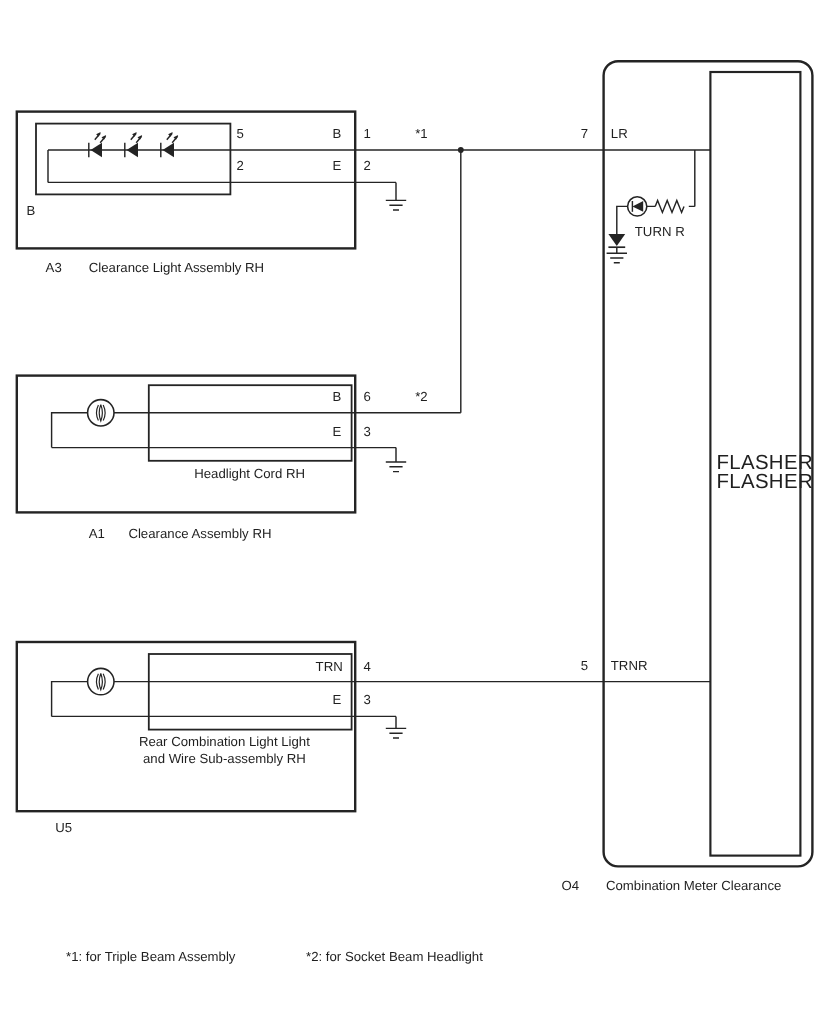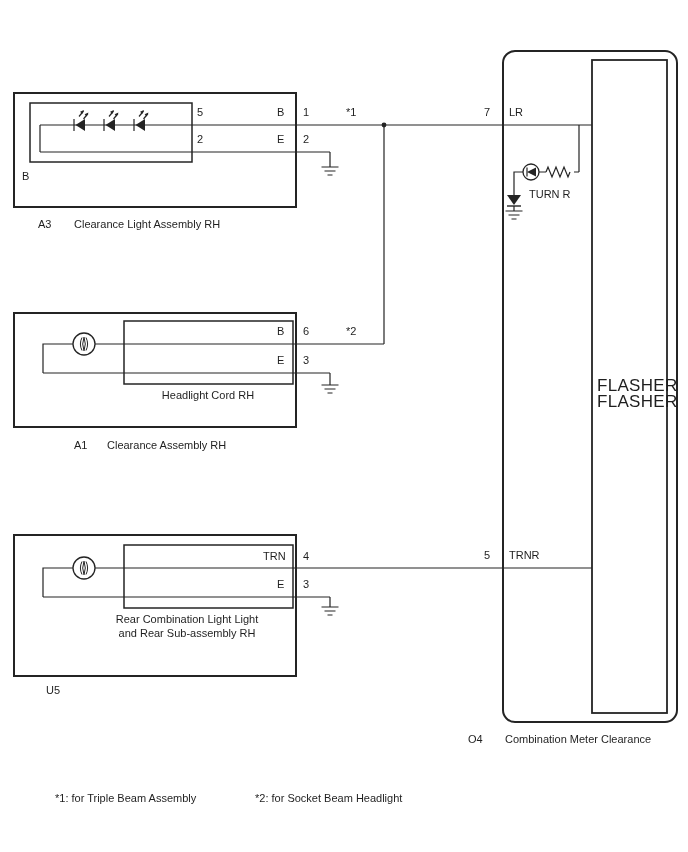--- a/index.html
+++ b/index.html
@@ -115,21 +115,21 @@
   <div class="lbl" style="left:346px;top:325px">*2</div>
   <div class="lbl ctr" style="left:208px;top:389px">Headlight Cord RH</div>
   <div class="lbl" style="left:74px;top:439px">A1</div>
   <div class="lbl" style="left:107px;top:439px">Clearance Assembly RH</div>
 
   <div class="lbl" style="left:263px;top:550px">TRN</div>
   <div class="lbl" style="left:303px;top:550px">4</div>
   <div class="lbl" style="left:277px;top:578px">E</div>
   <div class="lbl" style="left:303px;top:578px">3</div>
   <div class="lbl ctr" style="left:187px;top:613px">Rear Combination Light Light</div>
-  <div class="lbl ctr" style="left:187px;top:627px">and Rear Sub-assembly RH</div>
+  <div class="lbl ctr" style="left:187px;top:627px">and Wire Sub-assembly RH</div>
   <div class="lbl" style="left:46px;top:684px">U5</div>
 
   <div class="lbl" style="left:484px;top:106px">7</div>
   <div class="lbl" style="left:509px;top:106px">LR</div>
   <div class="lbl" style="left:484px;top:549px">5</div>
   <div class="lbl" style="left:509px;top:549px">TRNR</div>
   <div class="lbl" style="left:529px;top:188px">TURN R</div>
   <div class="lbl flasher" style="left:597px;top:379px">FLASHER</div>
   <div class="lbl flasher" style="left:597px;top:395px">FLASHER</div>
   <div class="lbl" style="left:468px;top:733px">O4</div>

